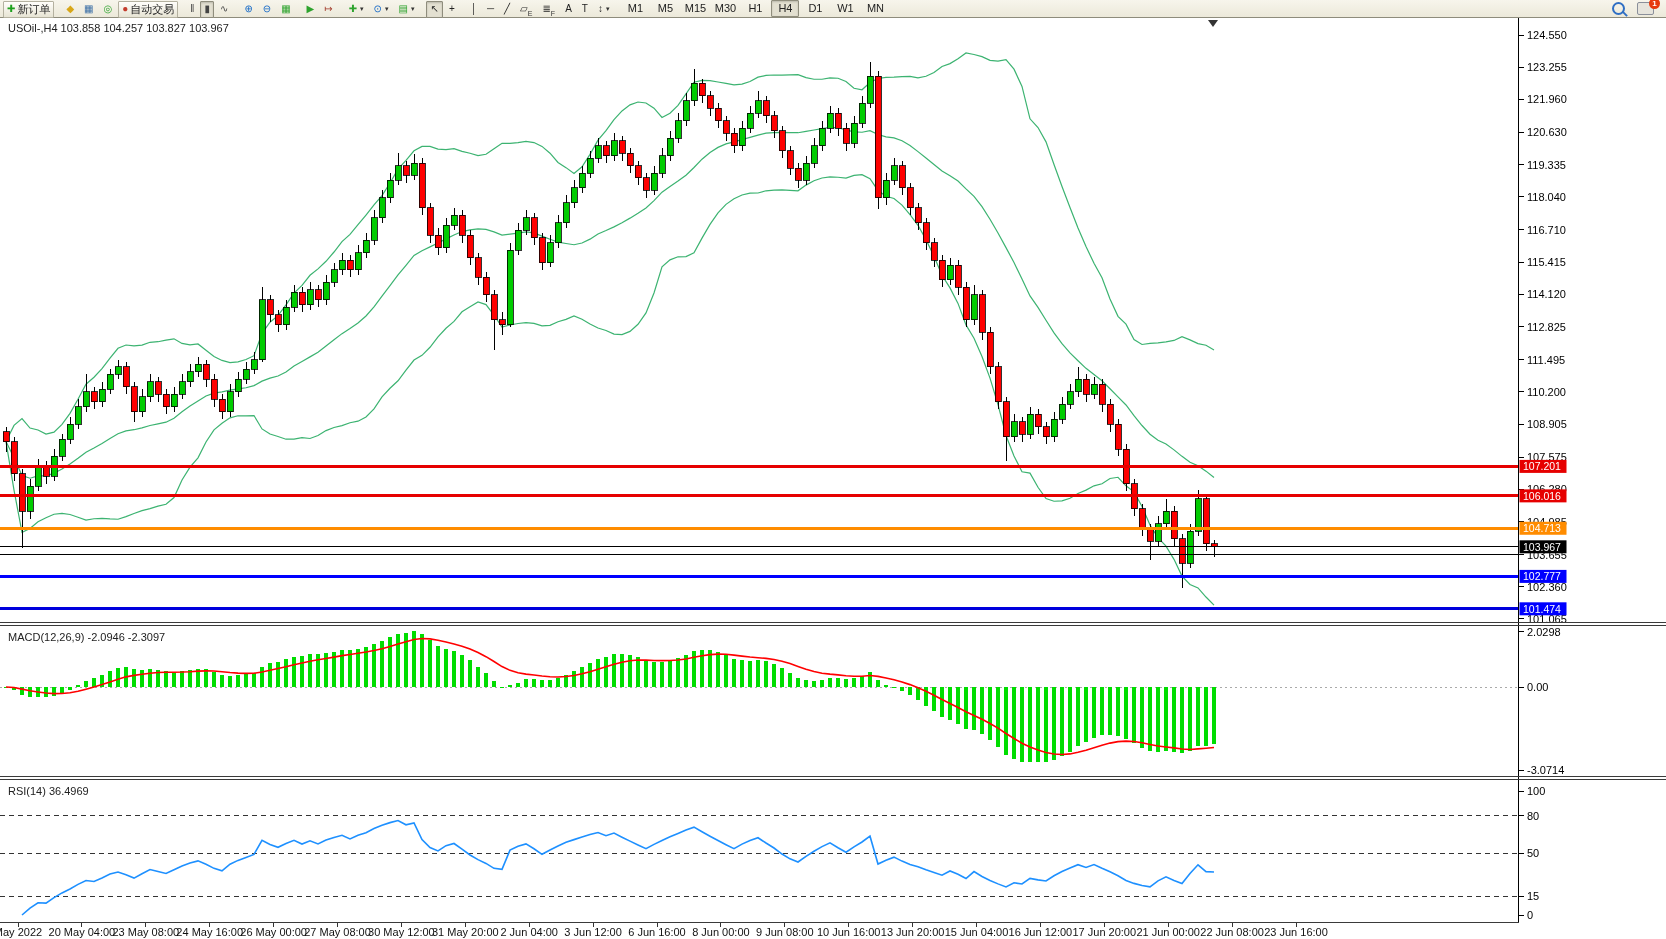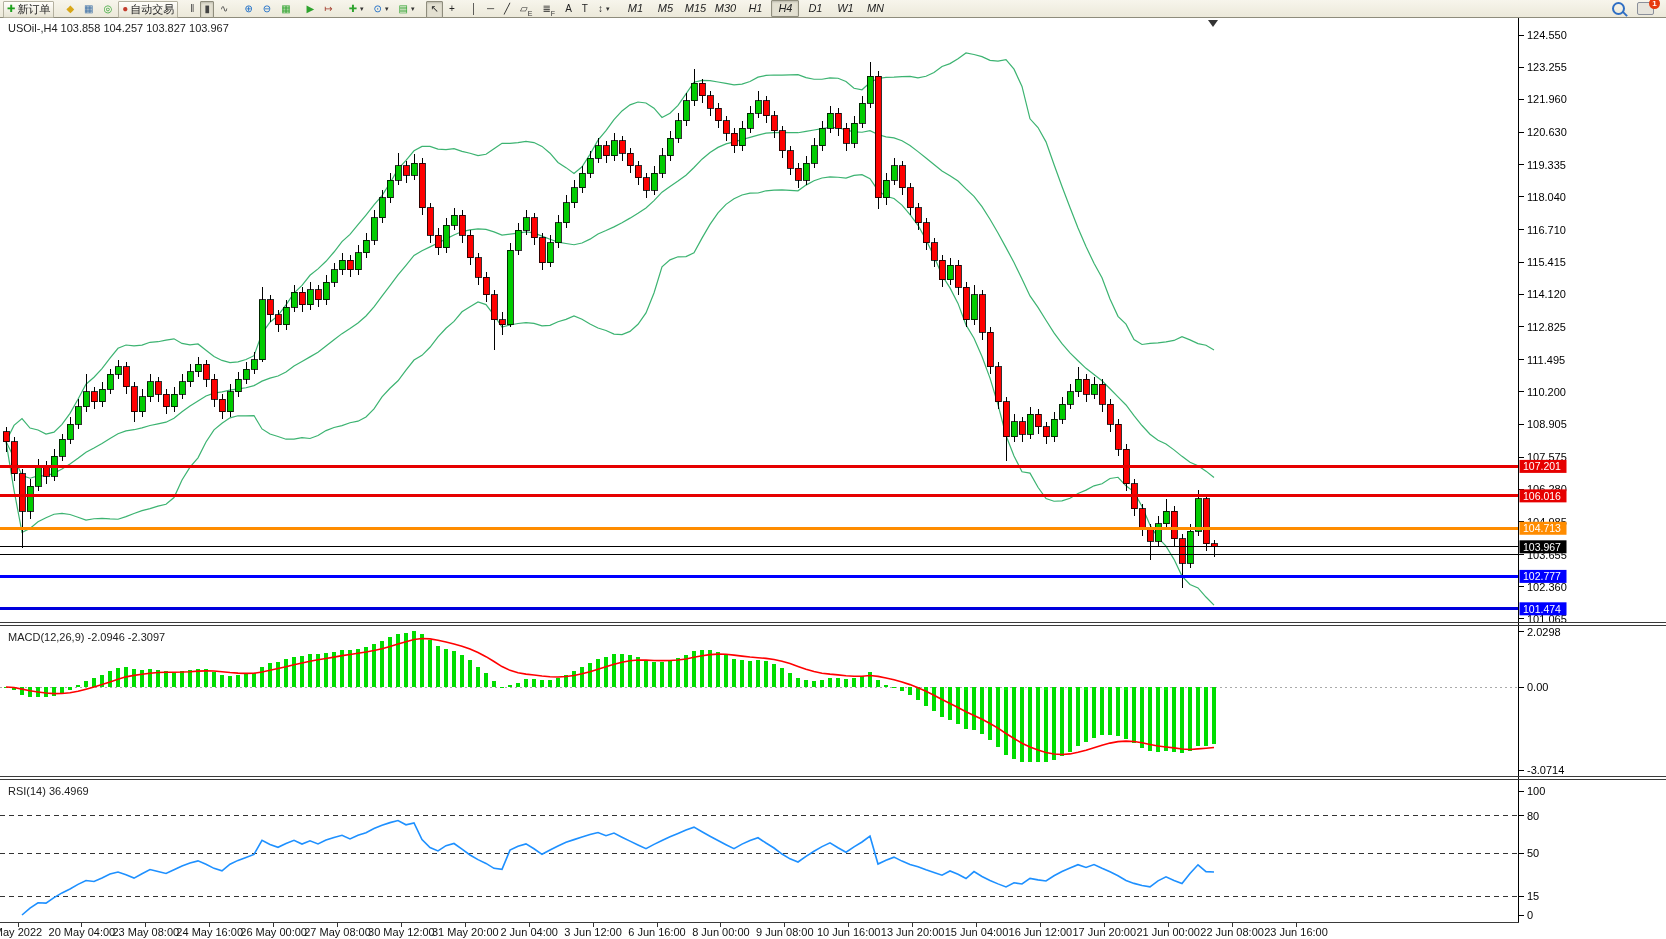--- a/index.html
+++ b/index.html
@@ -10,21 +10,21 @@
            display:flex;align-items:center;font-size:11px;color:#222;padding:0 2px;}
   .tb{height:15px;display:inline-flex;align-items:center;gap:2px;padding:0 3px;margin:0 1px;
       border:1px solid transparent;border-radius:1px;background:transparent;font-size:11px;
       color:#222;white-space:nowrap;cursor:default;}
   .tb.raised{border-color:#b4b1a0;background:linear-gradient(#fffefb,#e7e4d4);}
   .tb.active{border-color:#8f8d7d;background:#e3e0d1;box-shadow:inset 0 1px 2px rgba(0,0,0,.18);}
   .glyph{font-size:10px;line-height:1;}
   .sub{font-size:7px;align-self:flex-end;margin-left:-2px;color:#333;}
   .dd{font-size:7px;color:#333;margin-left:1px;}
   .sep{width:1px;height:13px;background:#b3b09f;box-shadow:1px 0 0 #fcfbf6;margin:0 3px;flex:none;}
-  .tf{justify-content:center;min-width:22px;padding:0 2px;font-style:italic;}
+  .tf{justify-content:center;min-width:22px;padding:0 2px;}
   #tb-right{margin-left:auto;display:flex;align-items:center;gap:12px;padding-right:10px;}
   .mag{position:relative;width:9px;height:9px;border:2px solid #2f6fc4;border-radius:50%;display:inline-block;}
   .mag-tail{position:absolute;width:6px;height:2px;background:#2f6fc4;transform:rotate(45deg);
             right:-5px;bottom:-2px;}
   .chat{position:relative;width:15px;height:11px;background:#e6e4dc;border:1px solid #8a8f9a;
         border-radius:2px;display:inline-block;}
   .badge{position:absolute;top:-5px;right:-7px;width:11px;height:11px;border-radius:50%;
          background:#e63a0f;color:#fff;font-size:8px;line-height:11px;text-align:center;font-weight:bold;}
   #chart{position:absolute;top:18px;left:0;display:block;background:#fff;}
   svg text{font-family:"Liberation Sans",sans-serif;}

